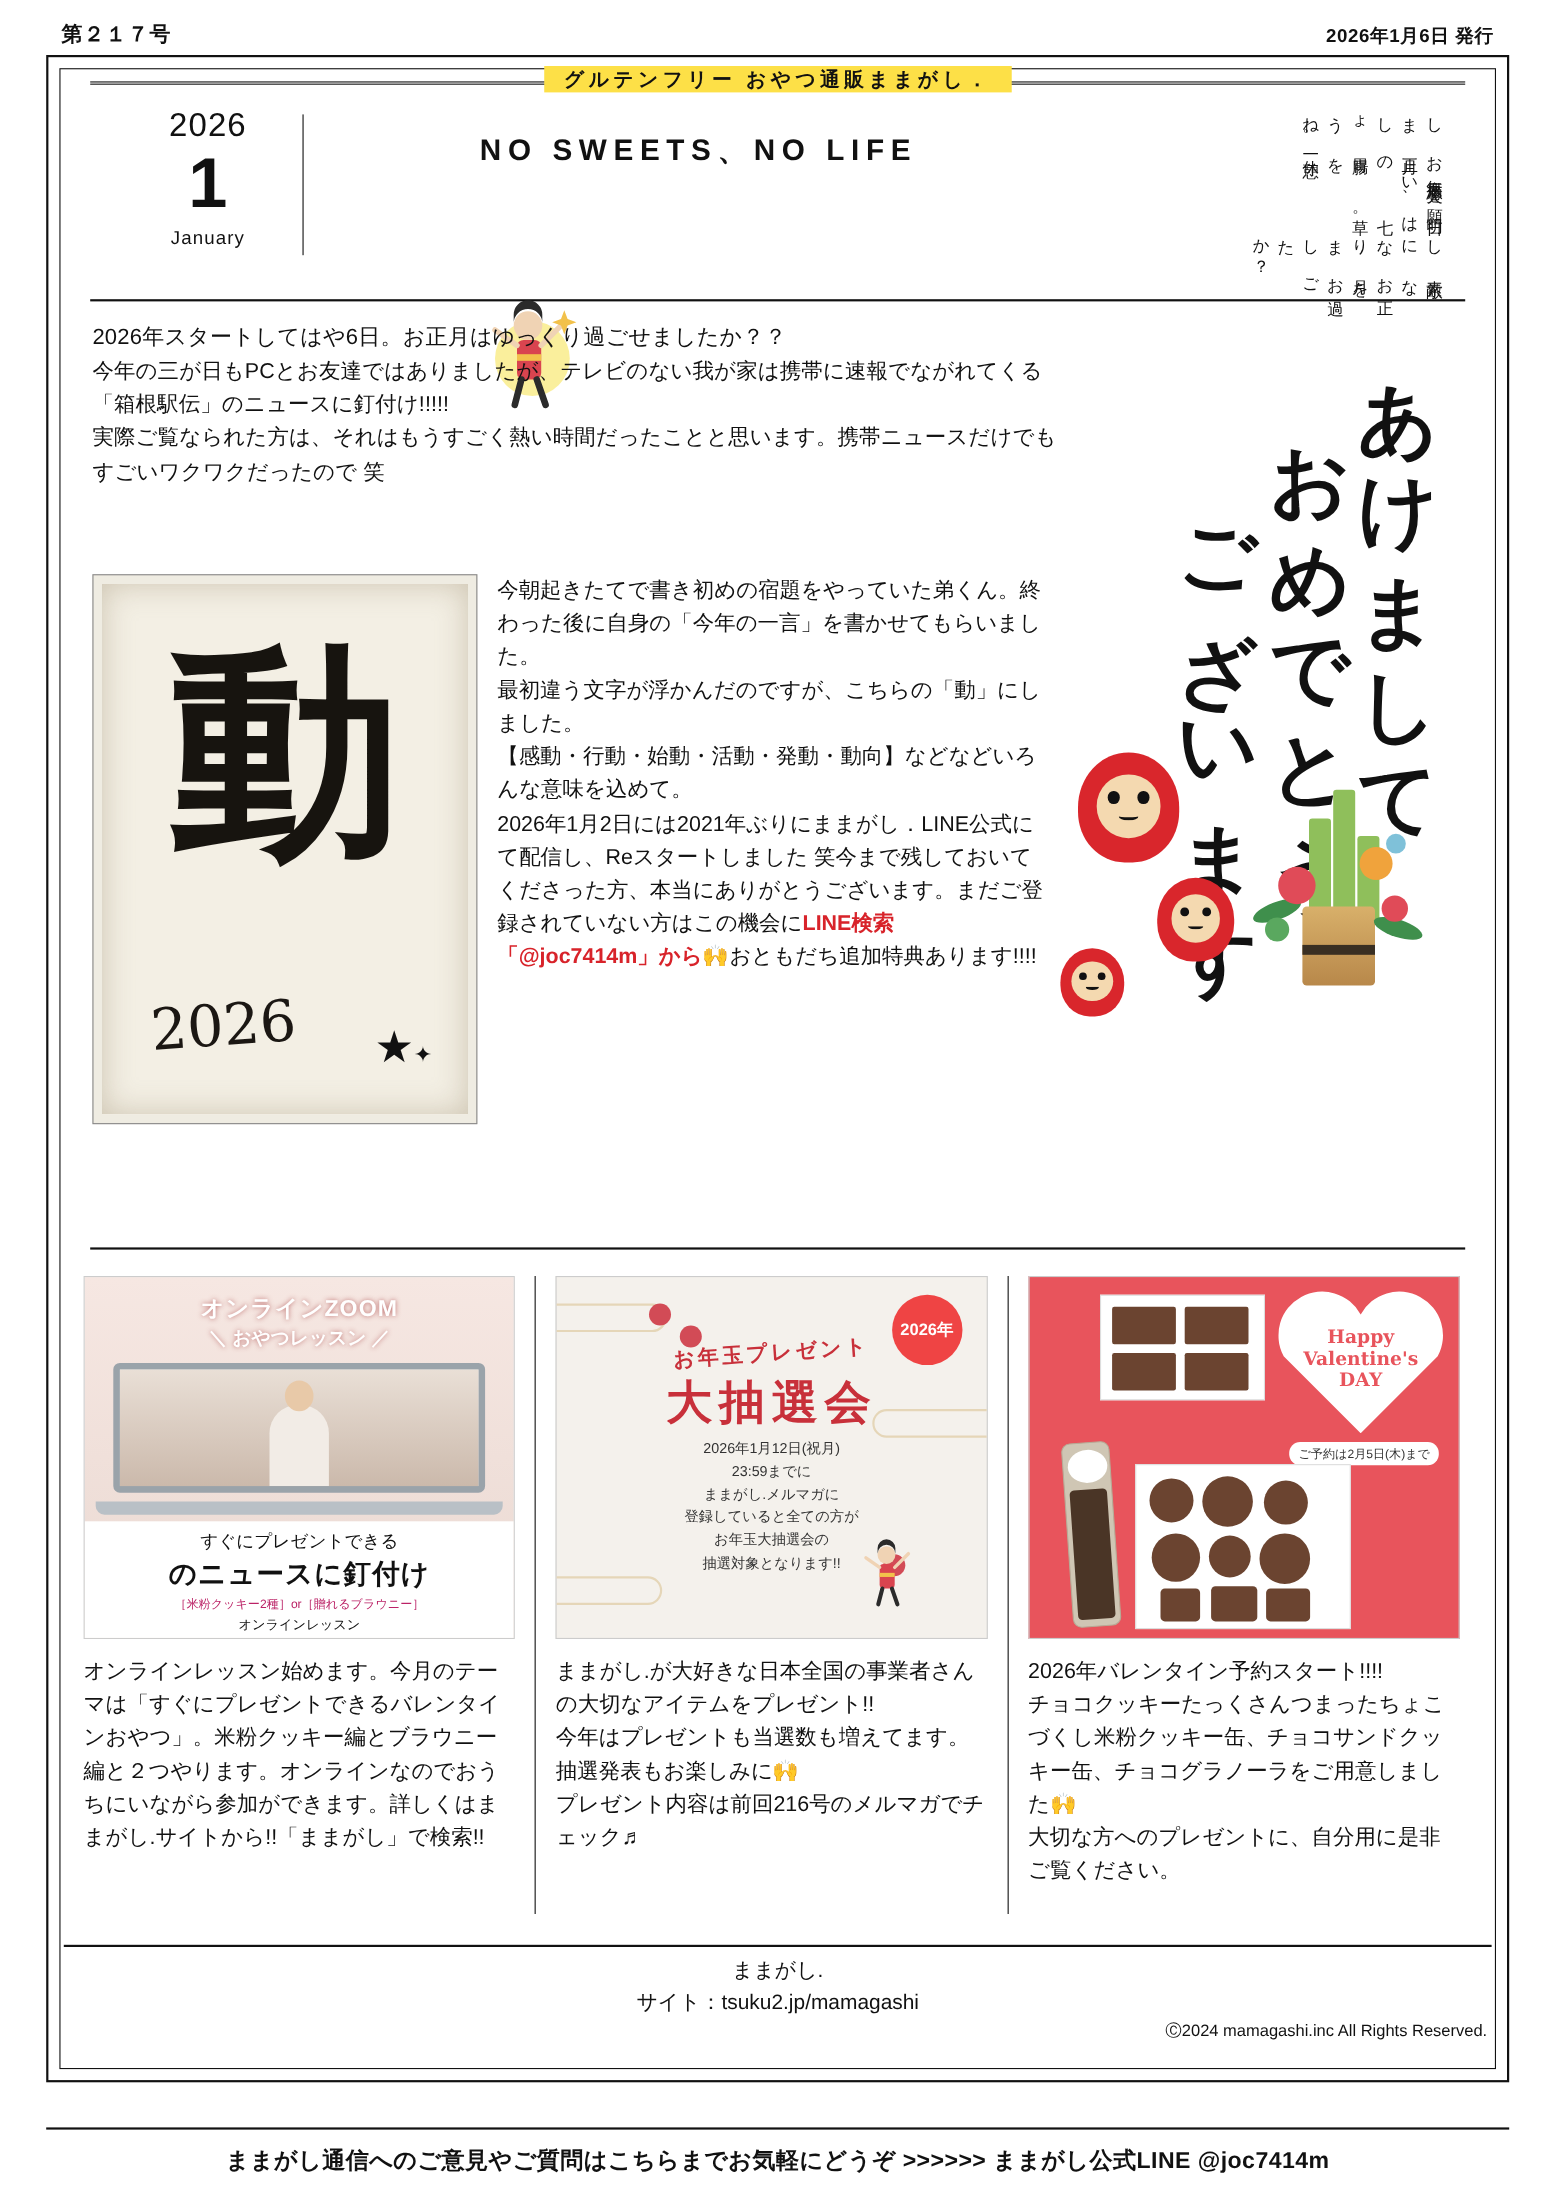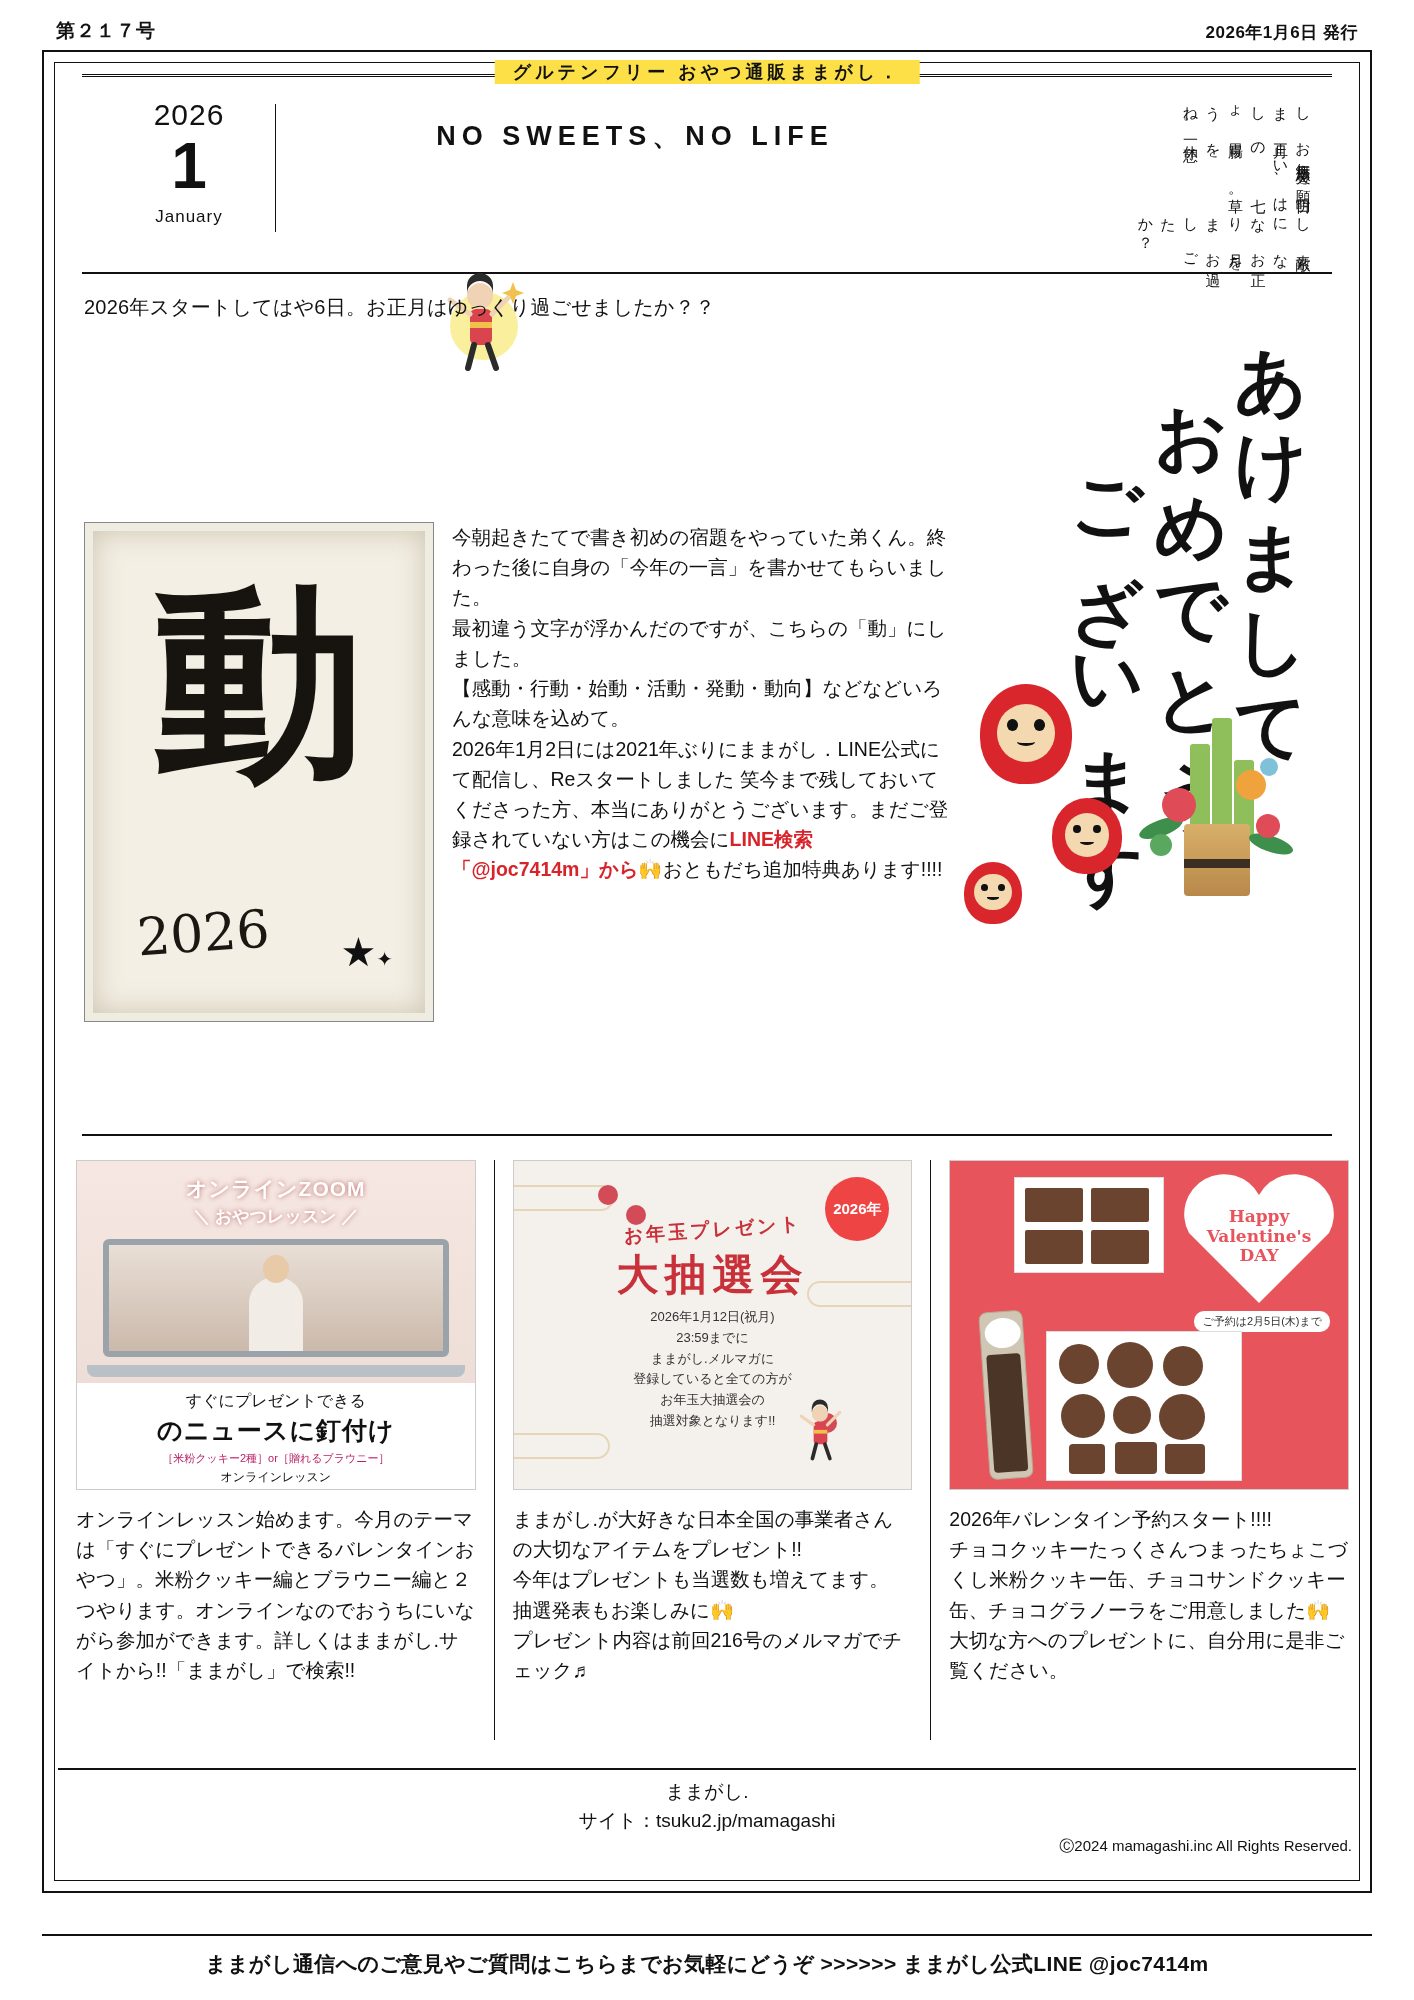--- a/index.html
+++ b/index.html
@@ -160,21 +160,21 @@
   .f1 { left:30px; bottom:74px; width:34px; height:34px; background:#e04b58; }
   .f2 { left:104px; bottom:96px; width:30px; height:30px; background:#f0a33c; }
   .f3 { left:124px; bottom:58px; width:24px; height:24px; background:#e04b58; }
   .f4 { left:18px; bottom:40px; width:22px; height:22px; background:#5aa85f; }
   .f5 { left:128px; bottom:120px; width:18px; height:18px; background:#7fc1d9; }
   .leaf { position:absolute; width:46px; height:16px; background:#3f8f4c; border-radius:50%; }
   .l1 { left:6px; bottom:60px; transform:rotate(-20deg); }
   .l2 { left:116px; bottom:44px; transform:rotate(18deg); }
 
   
-  .cols { position:absolute; left:14px; right:3px; top:1108px; height:580px; display:flex; }
+  .cols { position:absolute; left:14px; right:25px; top:1108px; height:580px; display:flex; }
   .col { flex:1; padding:0 18px; position:relative; }
   .col + .col { border-left:1px solid #111; }
   .col-img { width:100%; height:330px; border:1px solid #ccc; position:relative; overflow:hidden;}
   .col-text { font-size:19.5px; line-height:1.55; margin-top:14px; }
 
   
   .zoom-img { background:linear-gradient(#f6e7e2,#ead9d2); }
   .zoom-title {
     position:absolute; left:0; right:0; top:14px; text-align:center; color:#fff;
     font-size:21px; font-weight:bold; letter-spacing:1px;
@@ -348,20 +348,22 @@
           <span>お正月の胃腸を一休憩</span>
           <span>しましょうね。</span>
         </div>
       </div>
 
       <div class="hr-thick"></div>
 
       <div class="article">
 
         <div class="lede">2026年スタートしてはや6日。お正月はゆっくり過ごせましたか？？</div>
+        <div class="body-text" style="white-space:pre-line">今年の三が日もPCとお友達ではありましたが、テレビのない我が家は携帯に速報でながれてくる「箱根駅伝」のニュースに釘付け!!!!!
+実際ご覧なられた方は、それはもうすごく熱い時間だったことと思います。携帯ニュースだけでもすごいワクワクだったので 笑</div>
 
         <div class="photo">
           <div class="paper"></div>
           <div class="kanji">動</div>
           <div class="year">2026</div>
           <div class="star">★<small>✦</small></div>
         </div>
 
         <div class="col-right">
           <span style="white-space:pre-line">今朝起きたてで書き初めの宿題をやっていた弟くん。終わった後に自身の「今年の一言」を書かせてもらいました。

